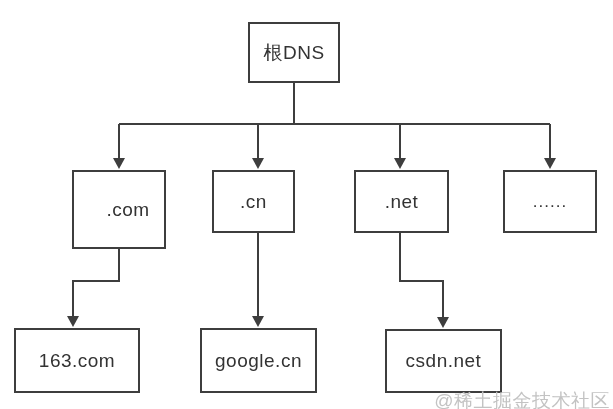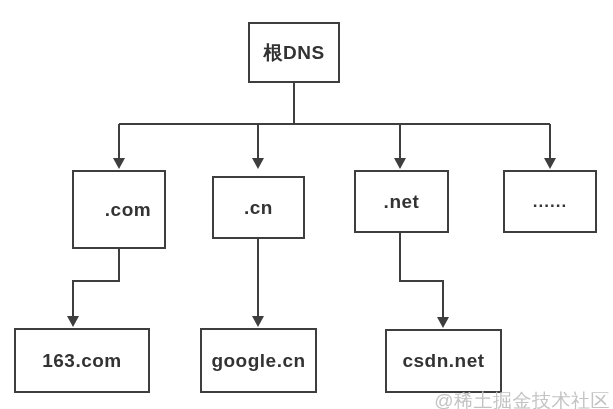--- a/index.html
+++ b/index.html
@@ -30,36 +30,36 @@
   .node {
     position: absolute;
     box-sizing: border-box;
     border: 2px solid #3e3e3e;
     background: #ffffff;
     display: flex;
     align-items: center;
     justify-content: center;
   }
   .node .label {
-    font-weight: bold;
+    font-weight: normal;
     color: #333333;
     font-size: 19px;
     letter-spacing: 0.5px;
     white-space: nowrap;
   }
   
   .node-root   { left: 248px; top: 22px;  width: 92px;  height: 61px; }
   
   .node-com    { left: 72px;  top: 170px; width: 94px;  height: 79px; padding-left: 18px; }
-  .node-cn     { left: 212px; top: 170px; width: 93px;  height: 63px; margin-top: 6px; }
+  .node-cn     { left: 212px; top: 170px; width: 83px;  height: 63px; }
   .node-net    { left: 354px; top: 170px; width: 95px;  height: 63px; }
   .node-more   { left: 503px; top: 170px; width: 94px;  height: 63px; }
   .node-more .label { font-size: 17px; letter-spacing: 1px; }
   
-  .node-163    { left: 14px;  top: 328px; width: 136px; height: 65px; }
+  .node-163    { left: 14px;  top: 328px; width: 126px; height: 65px; }
   .node-google { left: 200px; top: 328px; width: 117px; height: 65px; }
   .node-csdn   { left: 385px; top: 329px; width: 117px; height: 64px; }
   .watermark {
     position: absolute;
     right: 3px;
     top: 388px;
     font-size: 19px;
     color: #c3c3c3;
     letter-spacing: 0.5px;
   }

